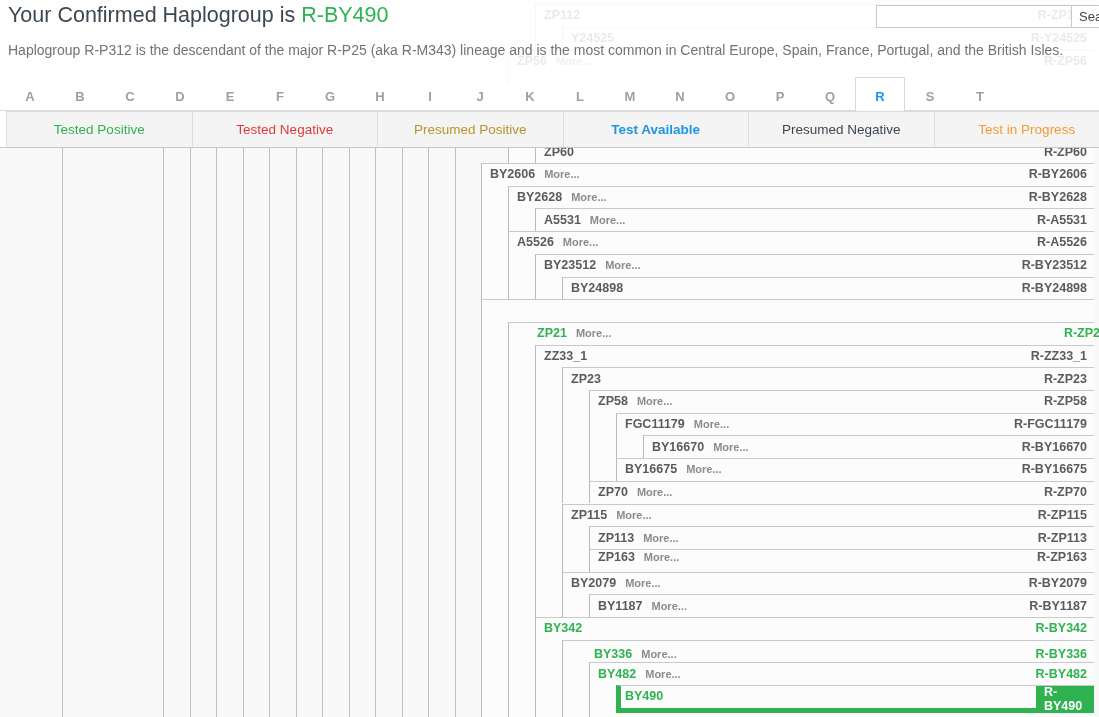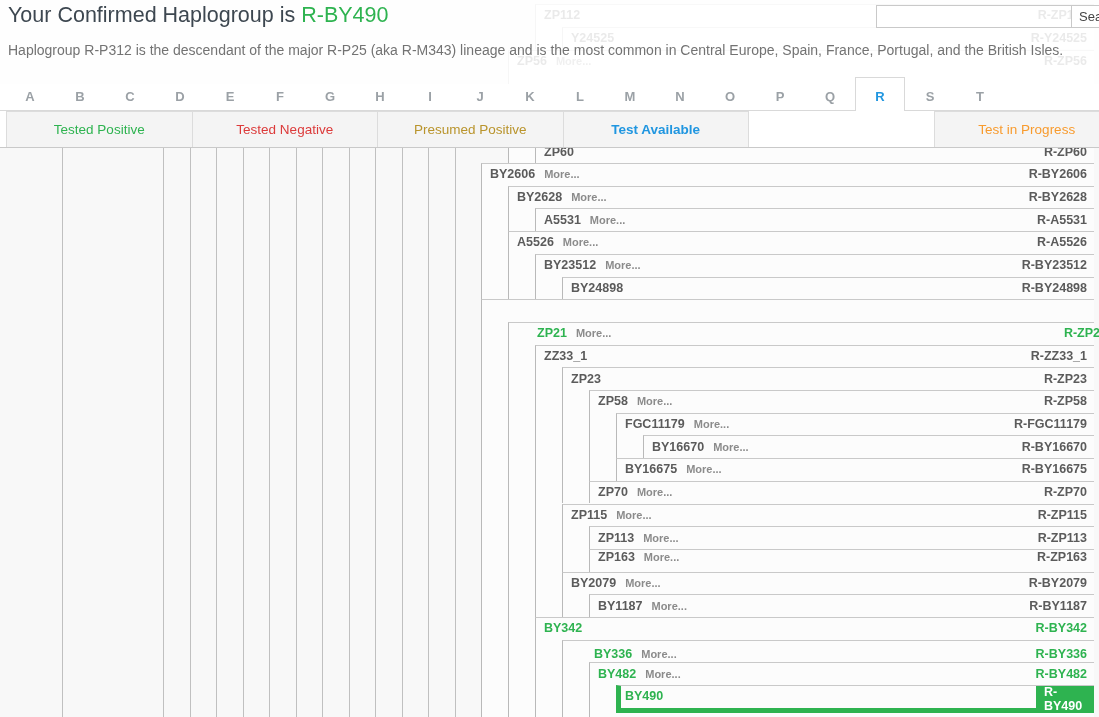--- a/index.html
+++ b/index.html
@@ -283,14 +283,15 @@
     <div class="tab-letter active" style="left: 855px;">R</div>
     <div class="tab-letter" style="left: 905px;">S</div>
     <div class="tab-letter" style="left: 955px;">T</div>
   </div>
 
 <div id="legend">
     <div class="legend-cell" style="left: 6px; width: 186.5px; color: rgb(46, 179, 80); font-weight: normal;">Tested Positive</div>
     <div class="legend-cell" style="left: 377px; width: 186.5px; color: rgb(185, 148, 44); font-weight: normal;">Presumed Positive</div>
     <div class="legend-cell" style="left: 191.5px; width: 186.5px; color: rgb(220, 58, 58); font-weight: normal;">Tested Negative</div>
     <div class="legend-cell" style="left: 562.5px; width: 186.5px; color: rgb(32, 150, 224); font-weight: bold;">Test Available</div>
+    <div class="legend-cell" style="left: 748px; width: 186.5px; color: rgb(61, 71, 80); font-weight: normal;">Presumed Negative</div>
     <div class="legend-cell" style="left: 933.5px; width: 186.5px; color: rgb(248, 155, 46); font-weight: normal;">Test in Progress</div>
   </div>
 
 </body></html>

